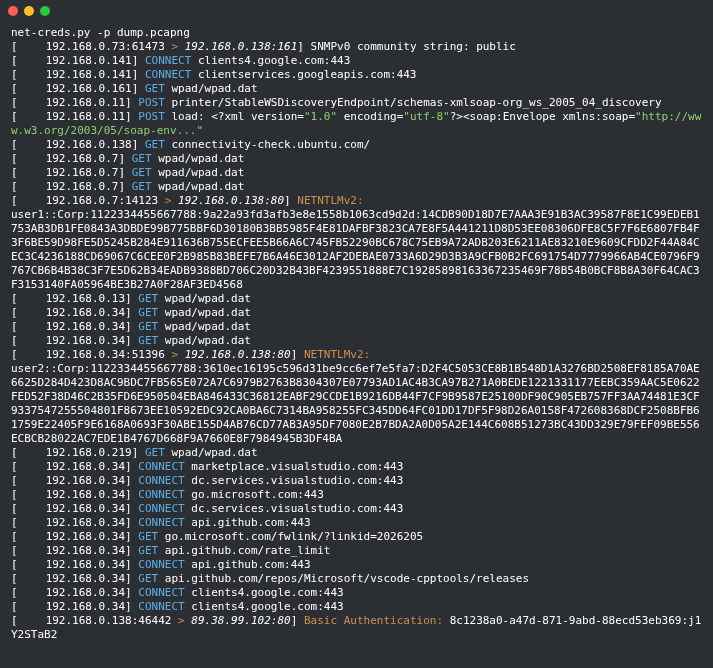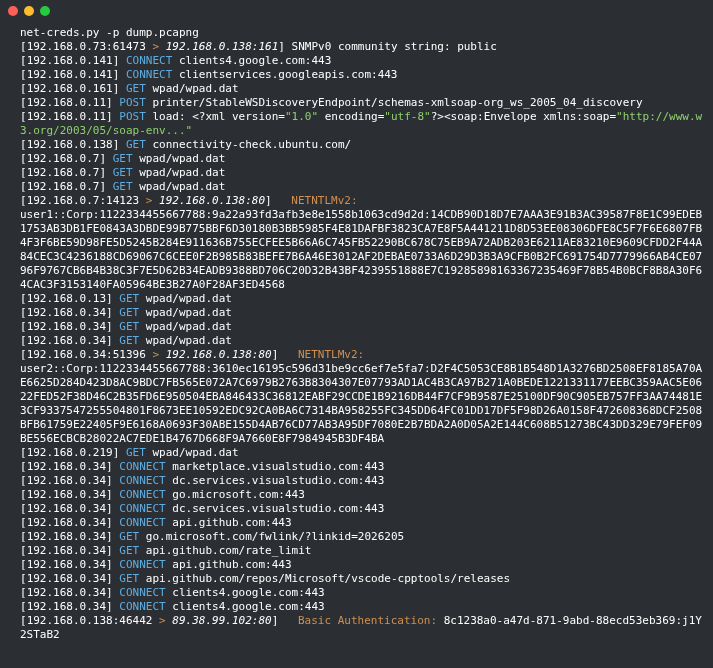--- a/index.html
+++ b/index.html
@@ -27,31 +27,31 @@
   }
   .tl-btn {
     width: 10px;
     height: 10px;
     border-radius: 50%;
   }
   .tl-close  { background: #ff5f56; }
   .tl-min    { background: #ffbd2e; }
   .tl-max    { background: #27c93f; }
   .term {
-    padding: 4px 8px 8px 20px;
+    padding: 4px 8px 8px 11px;
     white-space: pre-wrap;
     word-break: break-all;
     line-height: 14px;
   }
   .bracket { color: #ffffff; }
-  .src     { color: #ffffff; } 
+  .src     { color: #ffffff; margin-left: 28px; } 
   .arrow   { color: #d08f50; } 
   .dst     { color: #ffffff; font-style: italic; } 
   .verb    { color: #5dade2; } 
-  .ntlm    { color: #d08f50; margin-left: 13px; } 
+  .ntlm    { color: #d08f50; } 
   .str     { color: #8fcf6e; } 
   .cmd     { color: #ffffff; }
   .text    { color: #ffffff; }
   .hash    { color: #ffffff; }
 </style>
 </head>
 <body>
 
 <div class="window">
   <div class="titlebar">

